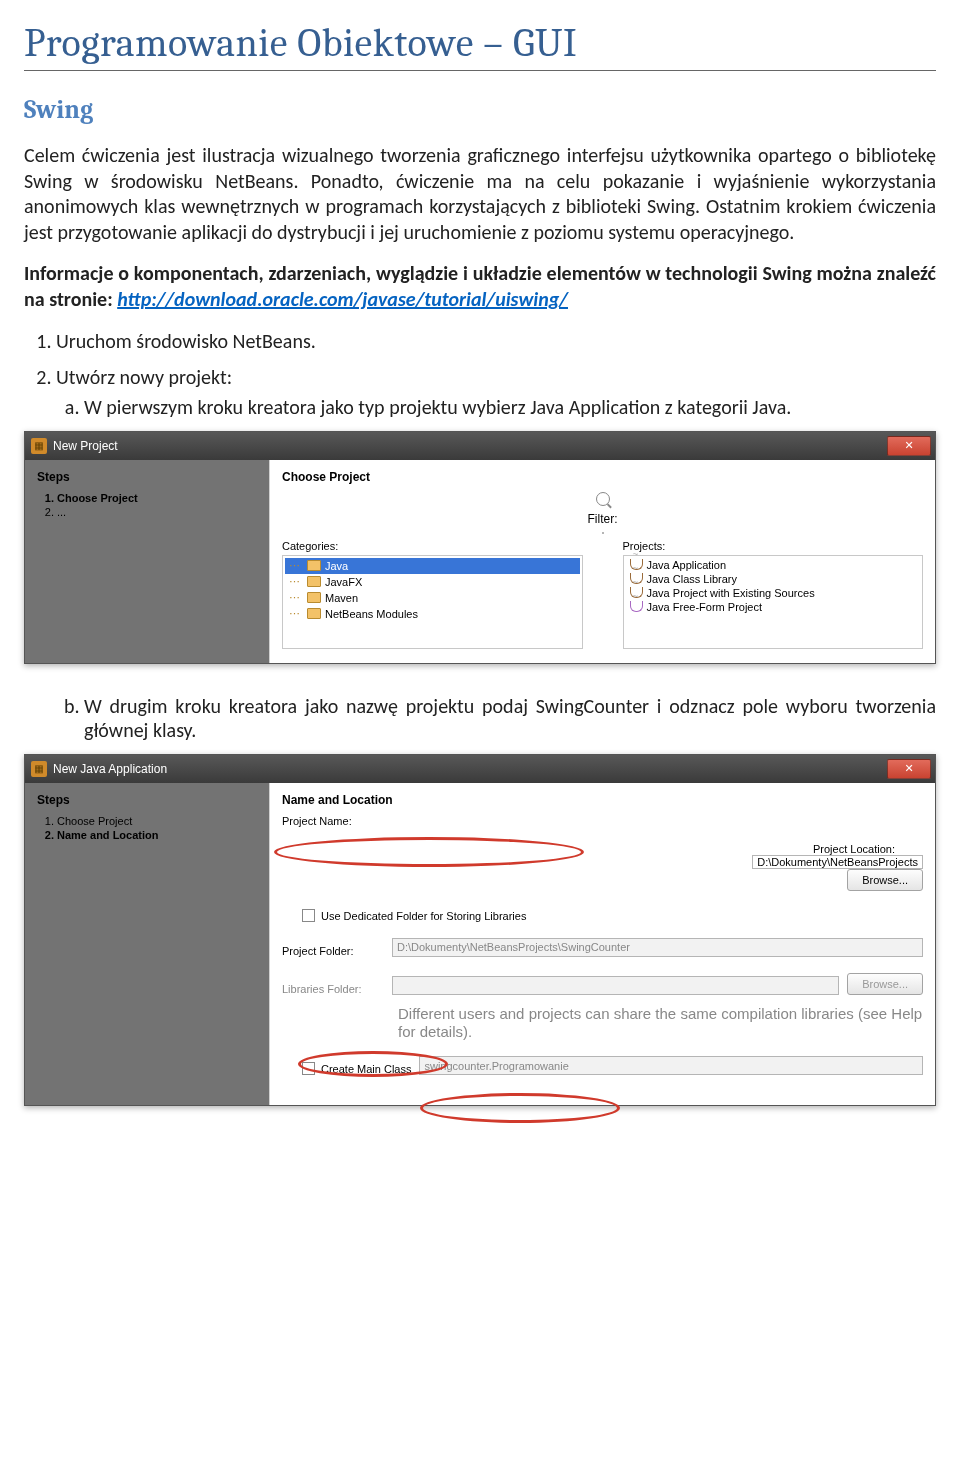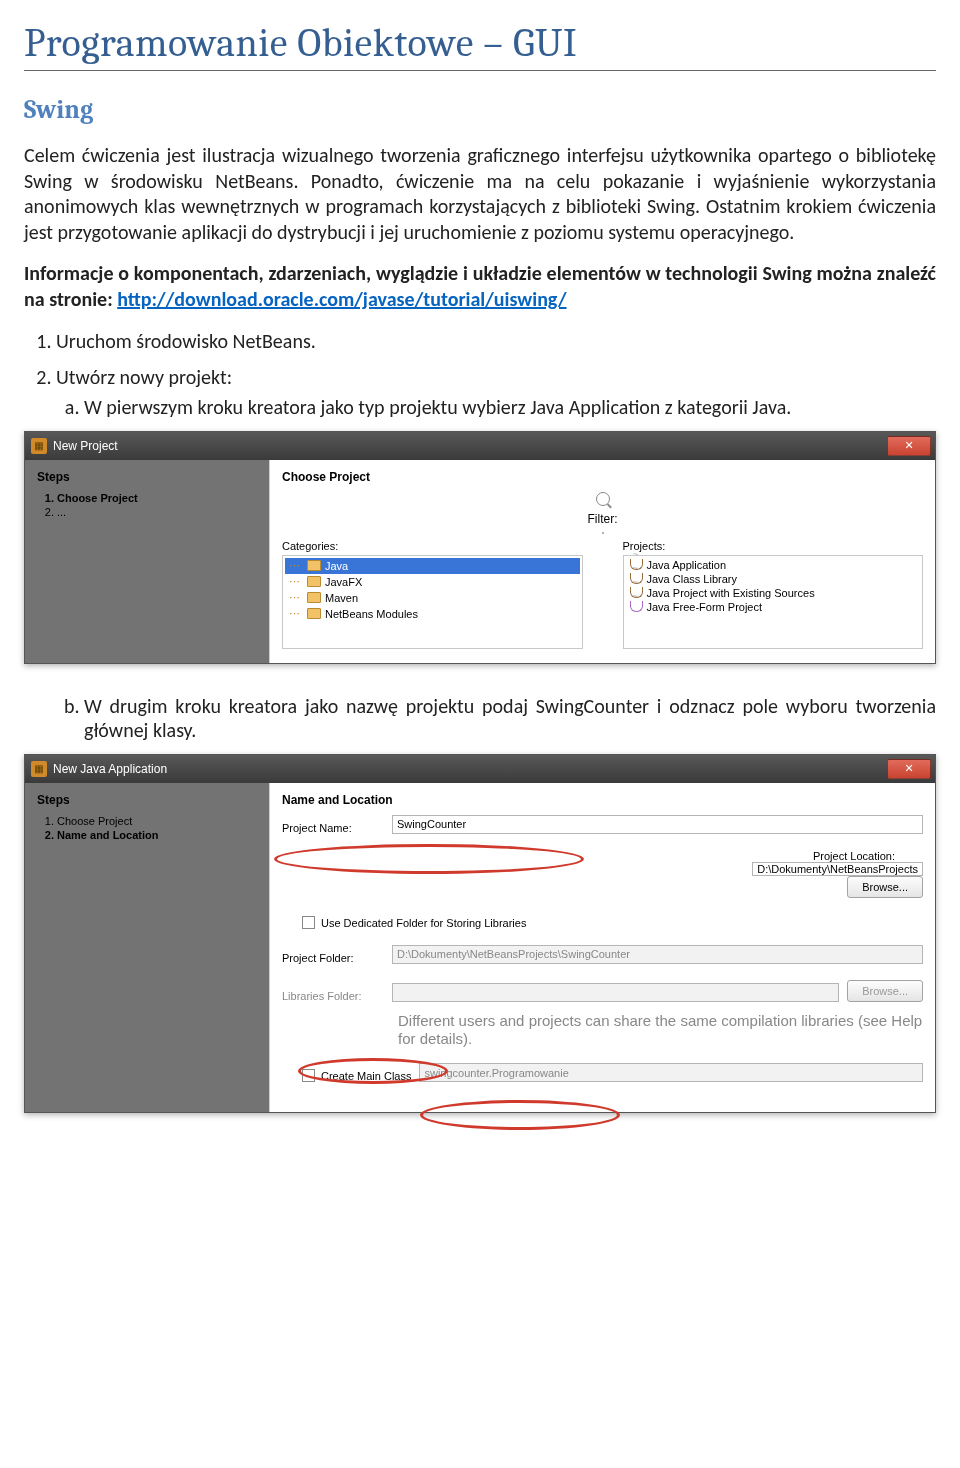--- a/index.html
+++ b/index.html
@@ -30,21 +30,21 @@
     font-size: 26px;
     font-weight: bold;
     color: #4f81bd;
     margin: 0 0 18px 0;
   }
   p {
     margin: 0 0 16px 0;
     text-align: justify;
     line-height: 1.28;
   }
-  a { color: #0563c1; text-decoration: underline; }
+  a { color: #0563c1; text-decoration: underline; font-style: italic; }
   ol.outer {
     list-style: decimal;
     padding-left: 32px;
     margin: 0;
   }
   ol.outer > li { margin-bottom: 12px; }
   ol.inner {
     list-style: lower-alpha;
     padding-left: 28px;
     margin-top: 6px;
@@ -293,21 +293,20 @@
       <ol>
         <li>Choose Project</li>
         <li class="current">Name and Location</li>
       </ol>
     </div>
     <div class="right-pane">
       <div class="right-head">Name and Location</div>
 
       <div class="form-row">
         <span class="lbl">Project Name:</span>
-        <span class="txt">SwingCounter</span>
       </div>
 
       <div class="form-row" style="position:relative;flex-direction:column;">
         <span class="lbl">Project Location:</span>
         <span class="txt">D:\Dokumenty\NetBeansProjects</span>
         <span class="btn">Browse...</span>
         <span class="oval" style="left:-8px;top:-6px;width:310px;height:30px;"></span>
       </div>
 
       <div class="form-row indent" style="margin-top:18px;">

